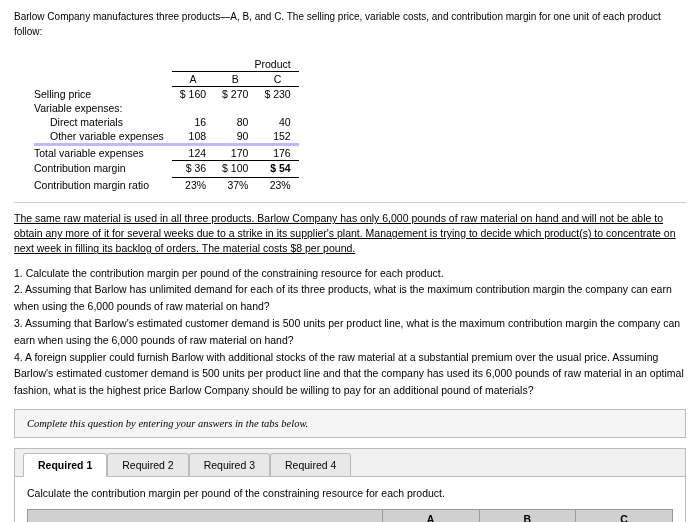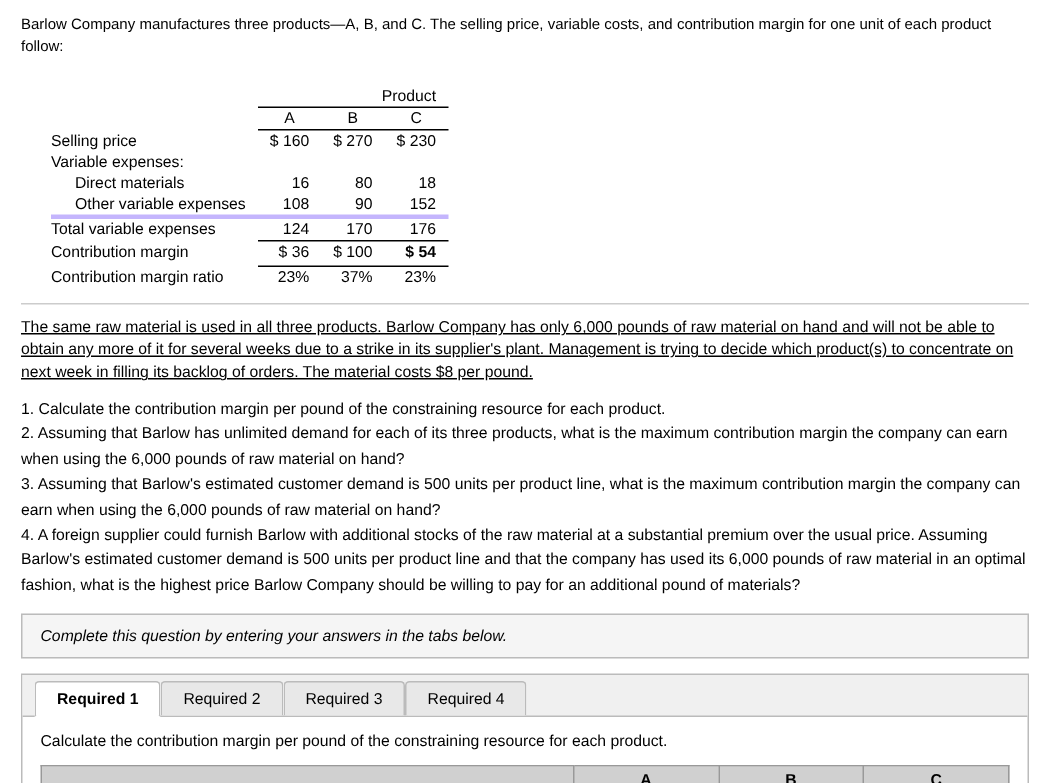--- a/index.html
+++ b/index.html
@@ -61,20 +61,21 @@
     .required-section strong {
       font-weight: bold;
     }
     .complete-box {
       border: 1px solid #bbb;
       background: #f5f5f5;
       padding: 8px 12px;
       margin-bottom: 10px;
       font-size: 10.5px;
       font-style: italic;
+      font-family: Liberation Serif, serif;
     }
     .tabs-container {
       border: 1px solid #bbb;
       background: #fff;
     }
     .tabs-row {
       display: flex;
       flex-direction: row;
       border-bottom: 1px solid #bbb;
       background: #f0f0f0;
@@ -145,21 +146,21 @@
         <tr>
           <td class="label-col">Variable expenses:</td>
           <td></td>
           <td></td>
           <td></td>
         </tr>
         <tr>
           <td class="label-col" style="padding-left: 16px;">Direct materials</td>
           <td>16</td>
           <td>80</td>
-          <td>18</td>
+          <td>40</td>
         </tr>
         <tr class="underline">
           <td class="label-col" style="padding-left: 16px;">Other variable expenses</td>
           <td>108</td>
           <td>90</td>
           <td>152</td>
         </tr>
         <tr>
           <td class="label-col">Total variable expenses</td>
           <td>124</td>

